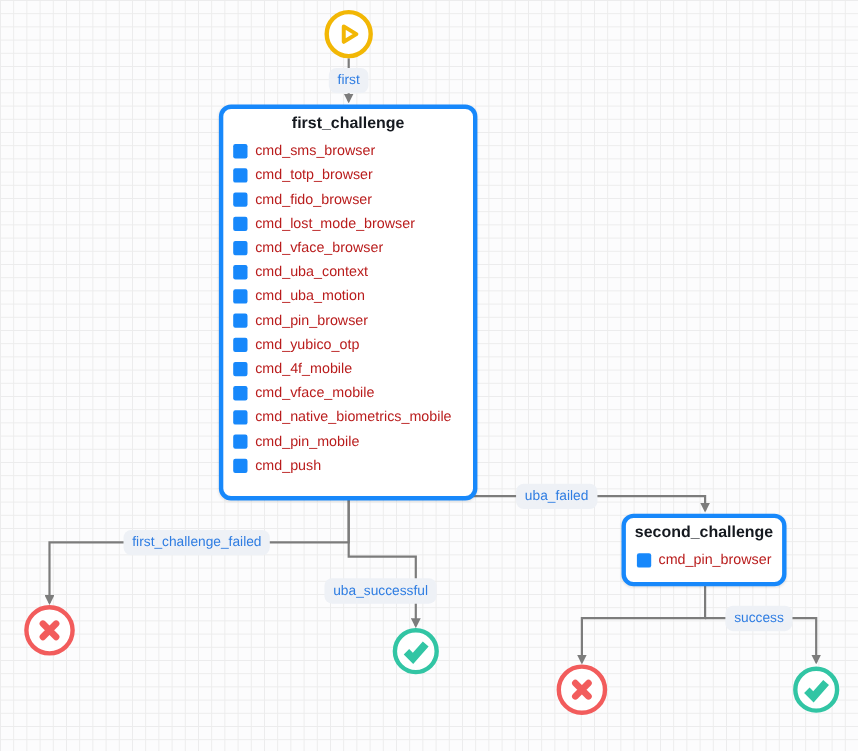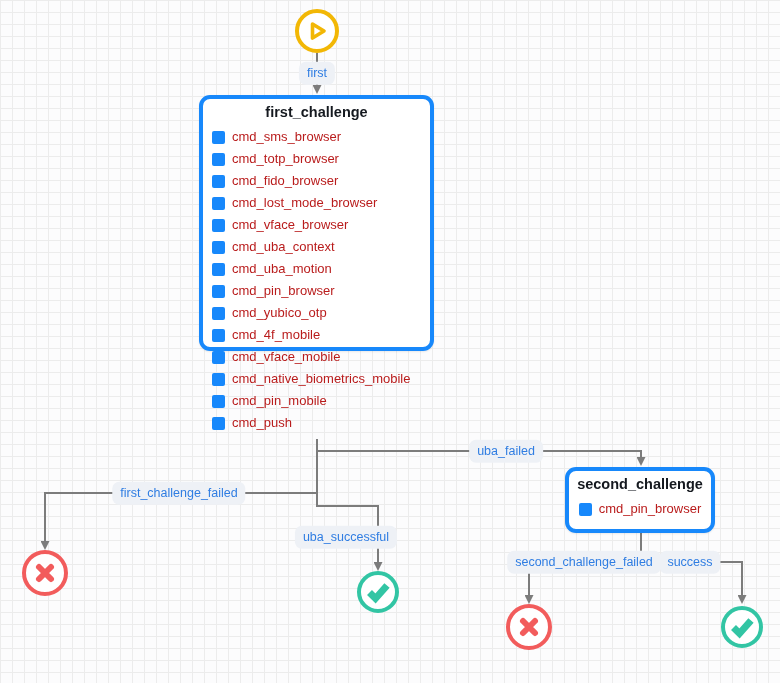--- a/index.html
+++ b/index.html
@@ -65,21 +65,21 @@
     <polyline points="641,519 641,562 529,562 529,602" marker-end="url(#arrow)"></polyline>
     <polyline points="641,562 742,562 742,602" marker-end="url(#arrow)"></polyline>
   </svg>
 
   <div class="endpoint start" style="left:295px;top:9px;">
     <svg width="34" height="34" viewBox="0 0 34 34">
       <path d="M12.5 10 L24 17 L12.5 24 Z" fill="none" stroke="#f2b705" stroke-width="3.6" stroke-linejoin="round"></path>
     </svg>
   </div>
 
-  <div class="state-box" style="left:199px;top:95px;width:235px;height:256px;">
+  <div class="state-box" style="left:199px;top:95px;width:235px;height:360px;">
     <div class="state-title">first_challenge</div>
     <div class="state-items">
         <div class="state-item">
         <span class="sq"></span>
         <span>cmd_sms_browser</span>
       </div>
         <div class="state-item">
         <span class="sq"></span>
         <span>cmd_totp_browser</span>
       </div>
@@ -141,21 +141,20 @@
         <span class="sq"></span>
         <span>cmd_pin_browser</span>
       </div>
       </div>
   </div>
 
   <div class="edge-label" style="left:317px;top:73px;">first</div>
   <div class="edge-label" style="left:478px;top:451px;margin-left:28px;">uba_failed</div>
   <div class="edge-label" style="left:179px;top:493px;text-align:right;">first_challenge_failed</div>
   <div class="edge-label" style="left:346px;top:505px;margin-top:32px;">uba_successful</div>
-  <div class="edge-label" style="left:584px;top:562px;">second_challenge_failed</div>
   <div class="edge-label" style="left:690px;top:562px;">success</div>
 
   <div class="endpoint fail" style="left:22px;top:550px;">
     <svg width="34" height="34" viewBox="0 0 34 34">
       <path d="M11 11 L23 23 M23 11 L11 23" stroke="#f25c5c" stroke-width="6" stroke-linecap="round" fill="none"></path>
     </svg>
   </div>
 
   <div class="endpoint ok" style="left:357px;top:571px;">
     <svg width="32" height="32" viewBox="0 0 32 32">

